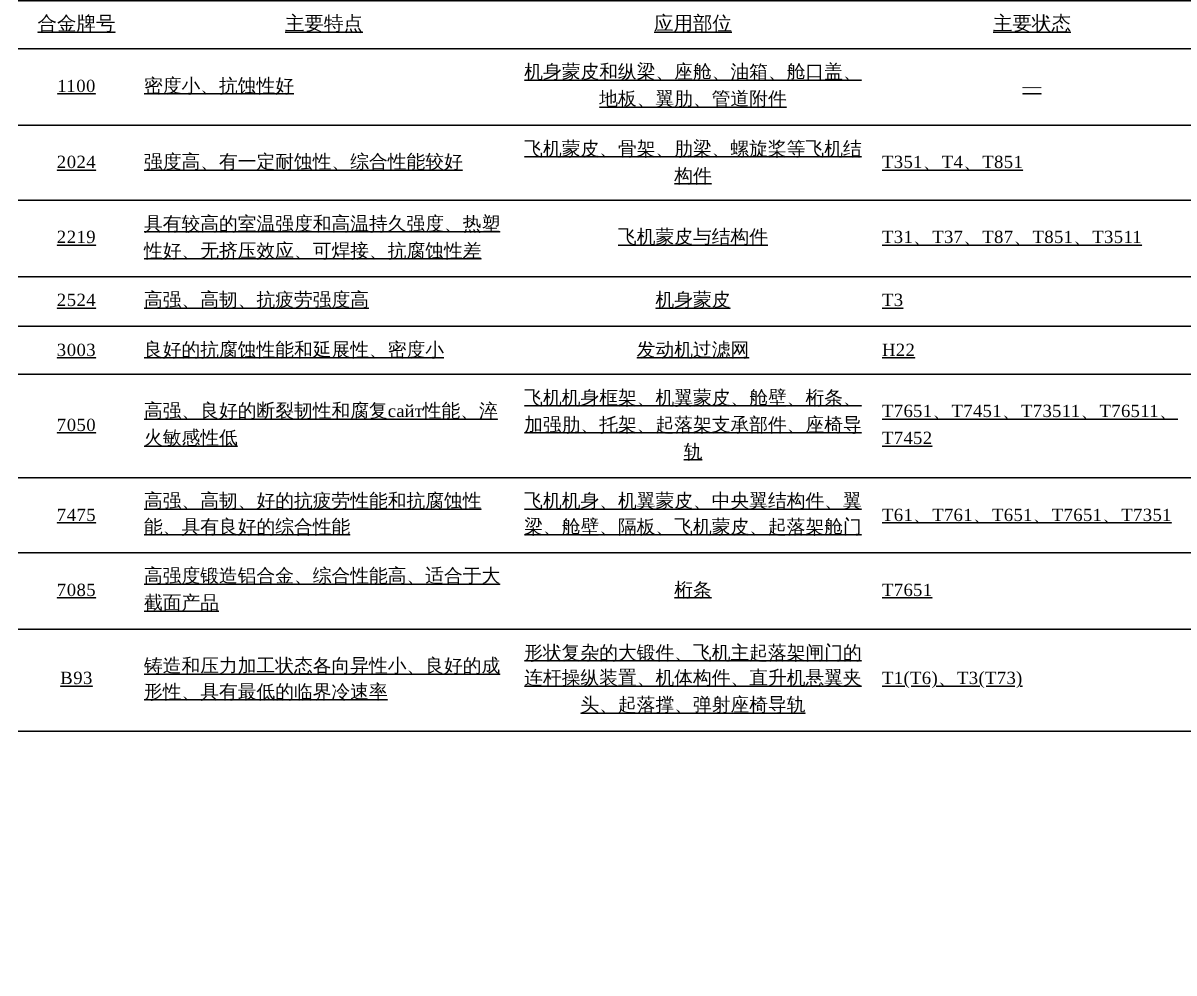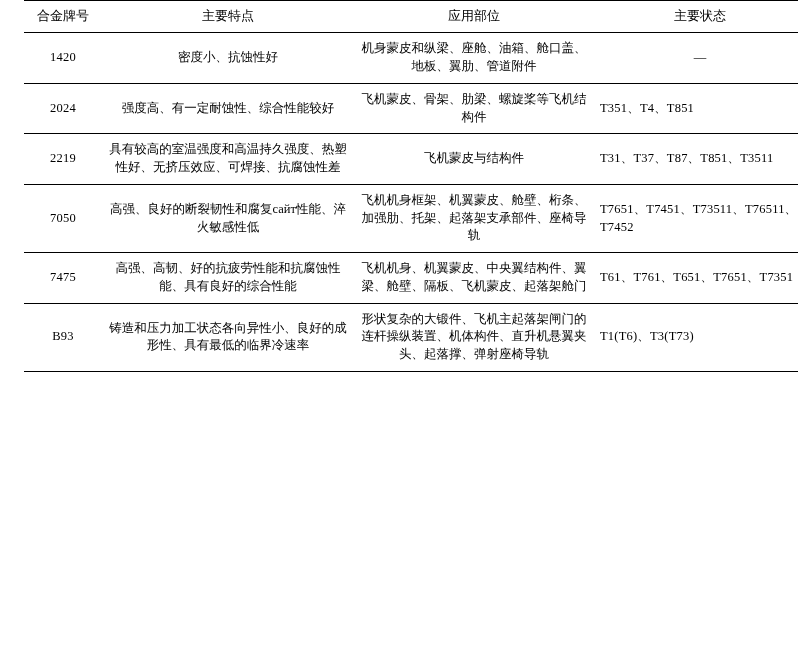--- a/index.html
+++ b/index.html
@@ -11,22 +11,23 @@
     width: 798px;
     height: 664px;
     font-family: "Liberation Serif", "DejaVu Serif", serif;
     color: #000000;
     overflow: hidden;
   }
   .page {
     width: 798px;
     height: 664px;
     box-sizing: border-box;
-    padding: 0 24px;
+    padding: 0 12px;
     position: relative;
+    text-decoration: underline;
   }
   table.alloy-table {
     width: 782px;
     border-collapse: collapse;
     table-layout: fixed;
     font-size: 12.5px;
     line-height: 1.42;
   }
   table.alloy-table col.c-grade { width: 78px; }
   table.alloy-table col.c-feature { width: 252px; }
@@ -49,21 +50,21 @@
     font-size: 12.5px;
   }
   table.alloy-table tbody tr:last-child td {
     border-bottom: 1.6px solid #000;
   }
   td.grade {
     text-align: center;
     letter-spacing: 0.3px;
   }
   td.feature {
-    text-align: center;
+    text-align: left;
     padding-left: 8px;
   }
   td.app {
     text-align: center;
     padding-left: 8px;
   }
   td.state {
     text-align: left;
     letter-spacing: 0.2px;
   }
@@ -85,50 +86,68 @@
     <thead>
       <tr>
         <th>合金牌号</th>
         <th>主要特点</th>
         <th>应用部位</th>
         <th>主要状态</th>
       </tr>
     </thead>
     <tbody>
       <tr>
-        <td class="grade">1420</td>
+        <td class="grade">1100</td>
         <td class="feature">密度小、抗蚀性好</td>
         <td class="app">机身蒙皮和纵梁、座舱、油箱、舱口盖、地板、翼肋、管道附件</td>
         <td class="state dash">—</td>
       </tr>
       <tr>
         <td class="grade">2024</td>
         <td class="feature">强度高、有一定耐蚀性、综合性能较好</td>
         <td class="app">飞机蒙皮、骨架、肋梁、螺旋桨等飞机结构件</td>
         <td class="state">T351、T4、T851</td>
       </tr>
       <tr>
         <td class="grade">2219</td>
         <td class="feature">具有较高的室温强度和高温持久强度、热塑性好、无挤压效应、可焊接、抗腐蚀性差</td>
         <td class="app">飞机蒙皮与结构件</td>
         <td class="state">T31、T37、T87、T851、T3511</td>
       </tr>
       <tr>
+        <td class="grade">2524</td>
+        <td class="feature">高强、高韧、抗疲劳强度高</td>
+        <td class="app">机身蒙皮</td>
+        <td class="state">T3</td>
+      </tr>
+      <tr>
+        <td class="grade">3003</td>
+        <td class="feature">良好的抗腐蚀性能和延展性、密度小</td>
+        <td class="app">发动机过滤网</td>
+        <td class="state">H22</td>
+      </tr>
+      <tr>
         <td class="grade">7050</td>
         <td class="feature">高强、良好的断裂韧性和腐复сайт性能、淬火敏感性低</td>
         <td class="app">飞机机身框架、机翼蒙皮、舱壁、桁条、加强肋、托架、起落架支承部件、座椅导轨</td>
         <td class="state">T7651、T7451、T73511、T76511、T7452</td>
       </tr>
       <tr>
         <td class="grade">7475</td>
         <td class="feature">高强、高韧、好的抗疲劳性能和抗腐蚀性能、具有良好的综合性能</td>
         <td class="app">飞机机身、机翼蒙皮、中央翼结构件、翼梁、舱壁、隔板、飞机蒙皮、起落架舱门</td>
         <td class="state">T61、T761、T651、T7651、T7351</td>
       </tr>
       <tr>
+        <td class="grade">7085</td>
+        <td class="feature">高强度锻造铝合金、综合性能高、适合于大截面产品</td>
+        <td class="app">桁条</td>
+        <td class="state">T7651</td>
+      </tr>
+      <tr>
         <td class="grade">B93</td>
         <td class="feature">铸造和压力加工状态各向异性小、良好的成形性、具有最低的临界冷速率</td>
         <td class="app">形状复杂的大锻件、飞机主起落架闸门的连杆操纵装置、机体构件、直升机悬翼夹头、起落撑、弹射座椅导轨</td>
         <td class="state">T1(T6)、T3(T73)</td>
       </tr>
     </tbody>
   </table>
 </div>
 
 </body></html>

